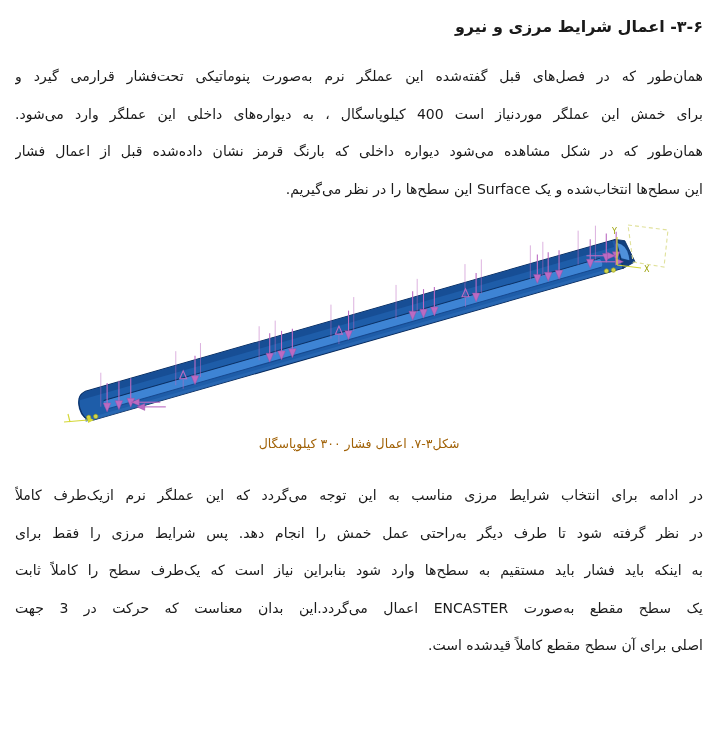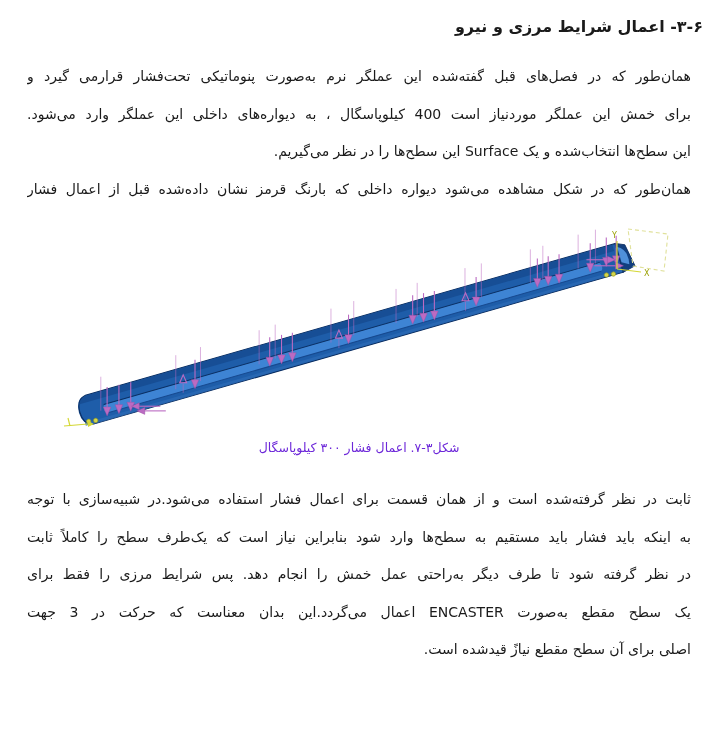--- a/index.html
+++ b/index.html
@@ -1,25 +1,25 @@
 <!DOCTYPE html>
 <html lang="fa" style="--beam-body: #1e5da9; --beam-top: #174e95; --channel: #3e84d4; --arrow-pink: #bb6bc2; --axis-yellow: #d4d735; --datum-dash: #e0e19b;"><head>
 <meta charset="utf-8">
 <style>
   html,body{margin:0;padding:0;background:#ffffff;}
   body{width:718px;height:751px;overflow:hidden;font-family:"DejaVu Sans",sans-serif;color:#1a1a1a;}
   .doc{padding:10px 15px 0;direction:rtl;}
   h1{font-size:16px;font-weight:bold;line-height:26px;margin:4px 0 18px;text-align:right;}
-  .para{margin:12px;}
+  .para{margin:0;}
   .line{font-size:14px;line-height:37.5px;height:37.5px;overflow:hidden;
         text-align:justify;text-align-last:justify;}
   .line.last{text-align:justify;text-align-last:right;}
   .figure{position:relative;height:214px;margin:8px -15px 0;direction:ltr;}
   .figure svg{display:block;}
-  .caption{direction:rtl;text-align:center;font-size:12.5px;line-height:22px;color:#6d28d9;margin:3px 0 22px;}
+  .caption{direction:rtl;text-align:center;font-size:12.5px;line-height:22px;color:#a16207;margin:3px 0 22px;}
   
   .beamBody{fill:var(--beam-body);stroke:#0b2f63;stroke-width:1;}
   .capShade{fill:#174a8f;}
   .beamTop{fill:var(--beam-top);}
   .beamBot{fill:#2a68b4;opacity:.85;}
   .chan{fill:var(--channel);}
   .chanTop{stroke:#0a2f63;stroke-width:1;}
   .chanBot{stroke:#17498f;stroke-width:1;}
   .endFace{fill:#123f7e;stroke:#0b2f63;stroke-width:.8;}
   .endFan{fill:#4f90da;}
@@ -35,22 +35,22 @@
 </head>
 <body>
 
 <div class="doc">
 
   <h1>۳-۶- اعمال شرایط مرزی و نیرو</h1>
 
   <div class="para">
     <div class="line">همان‌طور که در فصل‌های قبل گفته‌شده این عملگر نرم به‌صورت پنوماتیکی تحت‌فشار قرارمی گیرد و</div>
     <div class="line">برای خمش این عملگر موردنیاز است 400 کیلوپاسگال ، به دیواره‌های داخلی این عملگر وارد می‌شود.</div>
+    <div class="line">همان‌طور که در شکل مشاهده می‌شود دیواره داخلی که بارنگ قرمز نشان داده‌شده قبل از اعمال فشار</div>
     <div class="line last">این سطح‌ها انتخاب‌شده و یک Surface این سطح‌ها را در نظر می‌گیریم.</div>
-    <div class="line">همان‌طور که در شکل مشاهده می‌شود دیواره داخلی که بارنگ قرمز نشان داده‌شده قبل از اعمال فشار</div>
   </div>
 
   <div class="figure">
     <svg width="718" height="214" viewBox="0 0 718 214" xmlns="http://www.w3.org/2000/svg">
 
       <g transform="translate(78,193) rotate(-16)">
         <ellipse class="capShade" cx="9" cy="0" rx="8" ry="14"></ellipse>
         <path class="beamBody" d="M 563,-15 L 12,-15 Q 2,-13 2,0 Q 2,13 12,15 L 563,15 Z"></path>
         <path class="beamTop" d="M 560,-14.5 L 12,-14.5 Q 5,-13 4,-8 L 560,-8 Z"></path>
         <rect class="beamBot" x="4" y="11.5" width="558" height="3"></rect>
@@ -225,20 +225,20 @@
         <text class="axLbl" x="644" y="56">X</text>
       </g>
 
       <polygon class="dash" points="628,9 668,14 664,51 633,46"></polygon>
     </svg>
   </div>
 
   <div class="caption">شکل۳-۷. اعمال فشار ۳۰۰ کیلوپاسگال</div>
 
   <div class="para">
-    <div class="line">ثابت در نظر گرفته‌شده است و از همان قسمت برای اعمال فشار استفاده می‌شود.در شبیه‌سازی با توجه</div>
+    <div class="line">در ادامه برای انتخاب شرایط مرزی مناسب به این توجه می‌گردد که این عملگر نرم ازیک‌طرف کاملاً</div>
+    <div class="line">در نظر گرفته شود تا طرف دیگر به‌راحتی عمل خمش را انجام دهد. پس شرایط مرزی را فقط برای</div>
     <div class="line">به اینکه باید فشار باید مستقیم به سطح‌ها وارد شود بنابراین نیاز است که یک‌طرف سطح را کاملاً ثابت</div>
-    <div class="line">در نظر گرفته شود تا طرف دیگر به‌راحتی عمل خمش را انجام دهد. پس شرایط مرزی را فقط برای</div>
     <div class="line">یک سطح مقطع به‌صورت ENCASTER اعمال می‌گردد.این بدان معناست که حرکت در 3 جهت</div>
-    <div class="line last">اصلی برای آن سطح مقطع نیازً قیدشده است.</div>
+    <div class="line last">اصلی برای آن سطح مقطع کاملاً قیدشده است.</div>
   </div>
 
 </div>
 
 </body></html>

